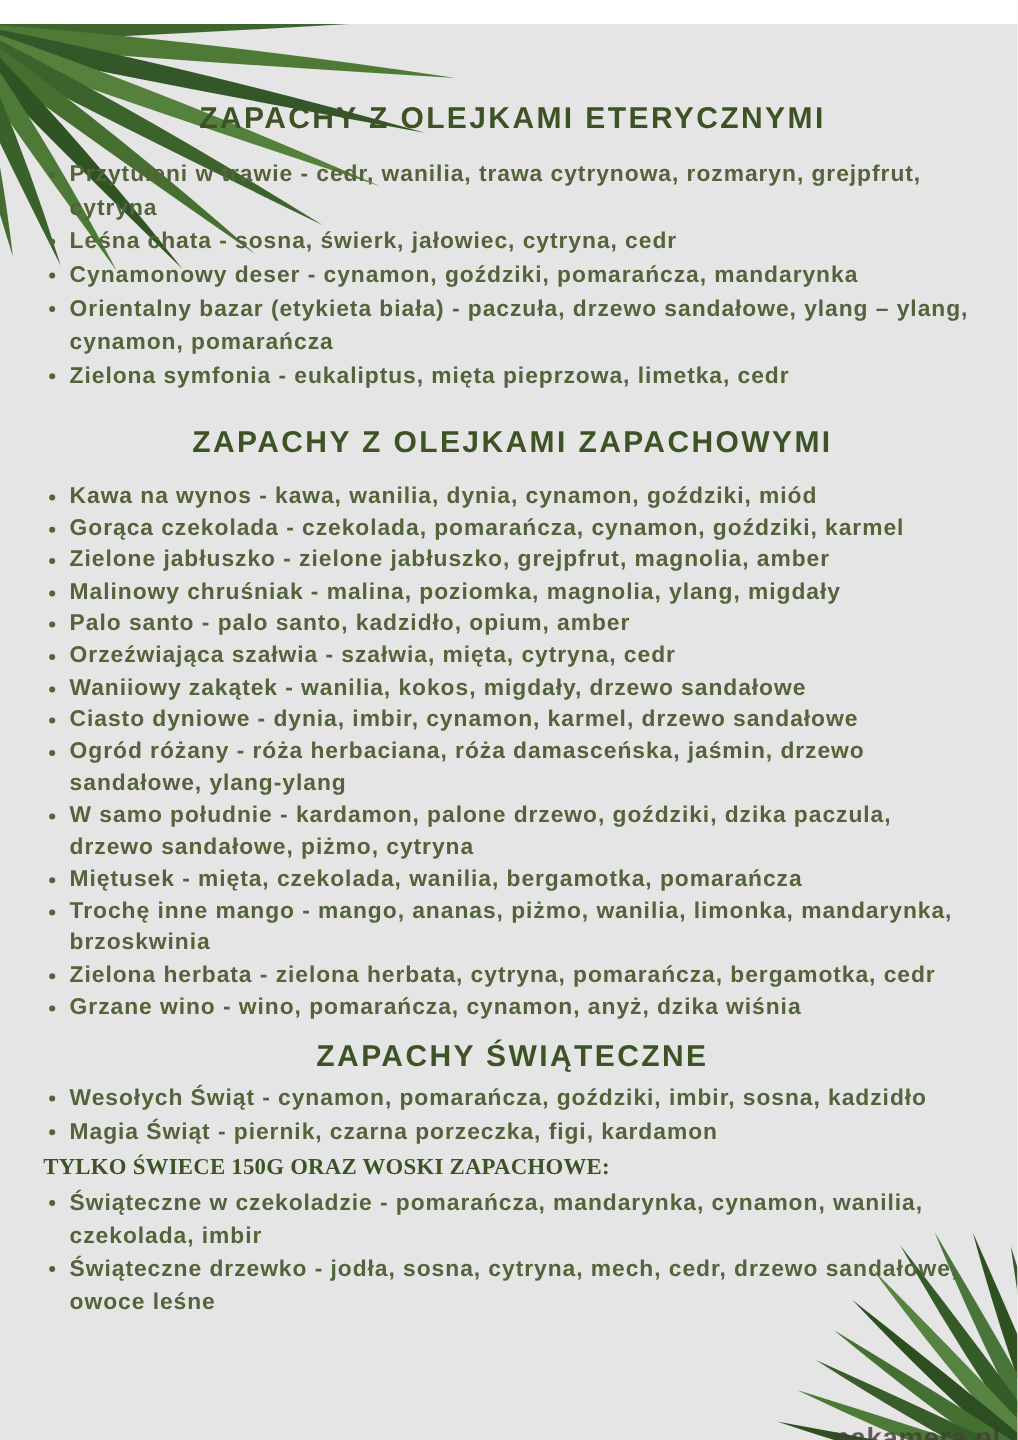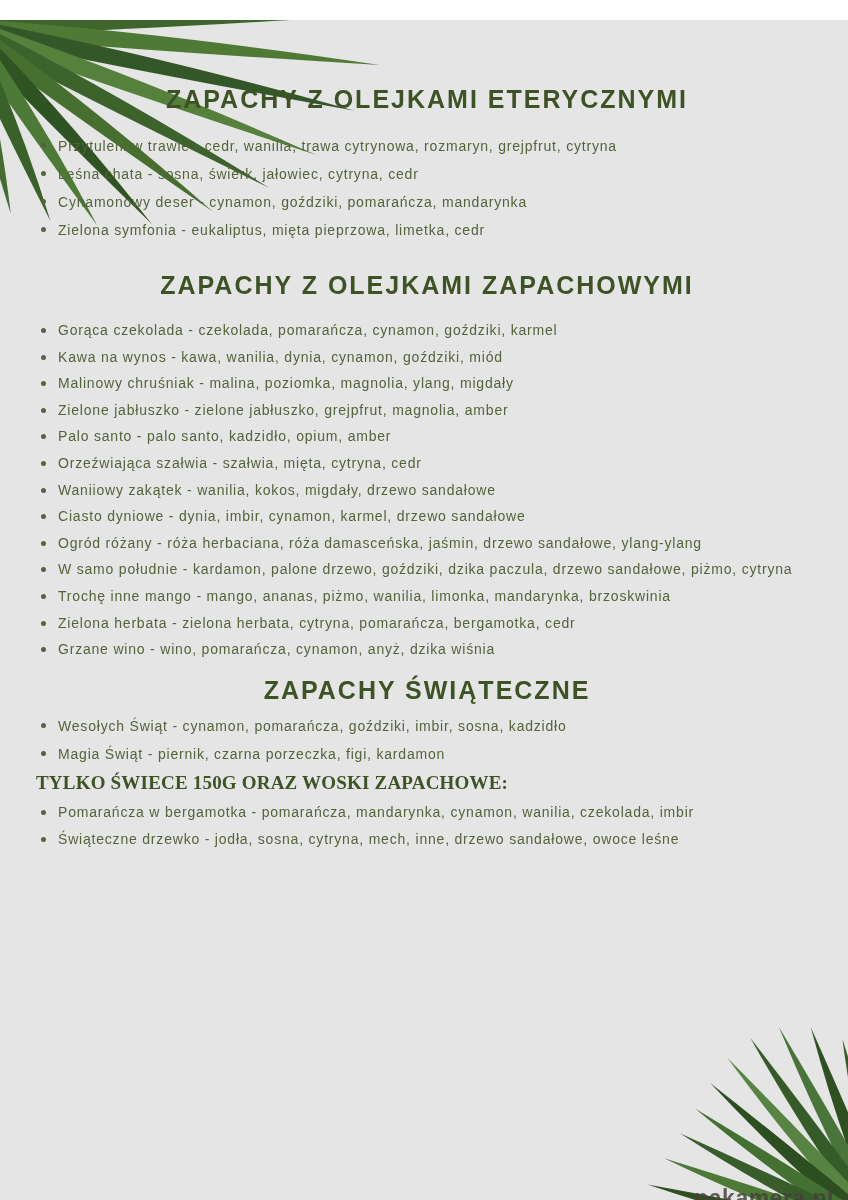--- a/index.html
+++ b/index.html
@@ -25,22 +25,23 @@
     text-align:center;
     color:#3d5326;
     line-height:31px;
   }
   .t1{margin-top:64px;margin-bottom:17px;}
   .t2{margin-top:26px;margin-bottom:16px;}
   .t3{margin-top:12px;margin-bottom:6px;text-align:center;}
   ul.list{
     list-style:none;margin:0;padding:0;
     color:#53633a;
-    font-size:14px;
+    font-size:19px;
     letter-spacing:0.8px;
+    font-weight:bold;
   }
   ul.list li{position:relative;padding-left:22px;}
   ul.list li::before{
     content:"";position:absolute;left:5px;top:11px;
     width:5px;height:5px;border-radius:50%;background:#53633a;
   }
   .list-1{margin-left:28px;line-height:28px;}
   .list-2{margin-left:10px;line-height:26.6px;}
   .list-3{margin-left:7px;margin-right:-8px;line-height:28px;}
   .list-4{margin-left:10px;margin-right:32px;line-height:27.6px;}
@@ -98,53 +99,55 @@
   </svg>
 
   <div class="content">
 
     <section>
       <h2 class="section-title t1">ZAPACHY Z OLEJKAMI ETERYCZNYMI</h2>
       <ul class="list list-1">
         <li>Przytuleni w trawie - cedr, wanilia, trawa cytrynowa, rozmaryn, grejpfrut, cytryna</li>
         <li>Leśna chata - sosna, świerk, jałowiec, cytryna, cedr</li>
         <li>Cynamonowy deser - cynamon, goździki, pomarańcza, mandarynka</li>
+        <li>Orientalny bazar (etykieta biała) - paczuła, drzewo sandałowe, ylang – ylang, cynamon, pomarańcza</li>
         <li>Zielona symfonia - eukaliptus, mięta pieprzowa, limetka, cedr</li>
       </ul>
     </section>
 
     <section>
       <h2 class="section-title t2">ZAPACHY Z OLEJKAMI ZAPACHOWYMI</h2>
       <ul class="list list-2">
+        <li>Kawa na wynos - kawa, wanilia, dynia, cynamon, goździki, miód</li>
         <li>Gorąca czekolada - czekolada, pomarańcza, cynamon, goździki, karmel</li>
-        <li>Kawa na wynos - kawa, wanilia, dynia, cynamon, goździki, miód</li>
+        <li>Zielone jabłuszko - zielone jabłuszko, grejpfrut, magnolia, amber</li>
         <li>Malinowy chruśniak - malina, poziomka, magnolia, ylang, migdały</li>
-        <li>Zielone jabłuszko - zielone jabłuszko, grejpfrut, magnolia, amber</li>
         <li>Palo santo - palo santo, kadzidło, opium, amber</li>
         <li>Orzeźwiająca szałwia - szałwia, mięta, cytryna, cedr</li>
         <li>Waniiowy zakątek - wanilia, kokos, migdały, drzewo sandałowe</li>
         <li>Ciasto dyniowe - dynia, imbir, cynamon, karmel, drzewo sandałowe</li>
         <li>Ogród różany - róża herbaciana, róża damasceńska, jaśmin, drzewo sandałowe, ylang-ylang</li>
         <li>W samo południe - kardamon, palone drzewo, goździki, dzika paczula, drzewo sandałowe, piżmo, cytryna</li>
+        <li>Miętusek - mięta, czekolada, wanilia, bergamotka, pomarańcza</li>
         <li>Trochę inne mango - mango, ananas, piżmo, wanilia, limonka, mandarynka, brzoskwinia</li>
         <li>Zielona herbata - zielona herbata, cytryna, pomarańcza, bergamotka, cedr</li>
         <li>Grzane wino - wino, pomarańcza, cynamon, anyż, dzika wiśnia</li>
       </ul>
     </section>
 
     <section>
       <h2 class="section-title t3">ZAPACHY ŚWIĄTECZNE</h2>
       <ul class="list list-3">
         <li>Wesołych Świąt - cynamon, pomarańcza, goździki, imbir, sosna, kadzidło</li>
         <li>Magia Świąt - piernik, czarna porzeczka, figi, kardamon</li>
       </ul>
       <p class="note-line">TYLKO ŚWIECE 150G ORAZ WOSKI ZAPACHOWE:</p>
       <ul class="list list-4">
-        <li>Pomarańcza w bergamotka - pomarańcza, mandarynka, cynamon, wanilia, czekolada, imbir</li>
-        <li>Świąteczne drzewko - jodła, sosna, cytryna, mech, inne, drzewo sandałowe, owoce leśne</li>
+        <li>Świąteczne w czekoladzie - pomarańcza, mandarynka, cynamon, wanilia, czekolada, imbir</li>
+        <li>Świąteczne drzewko - jodła, sosna, cytryna, mech, cedr, drzewo sandałowe, owoce leśne</li>
       </ul>
     </section>
 
   </div>
 
   <div class="watermark">pakamera.pl</div>
 
 </div>
 
 </body></html>

